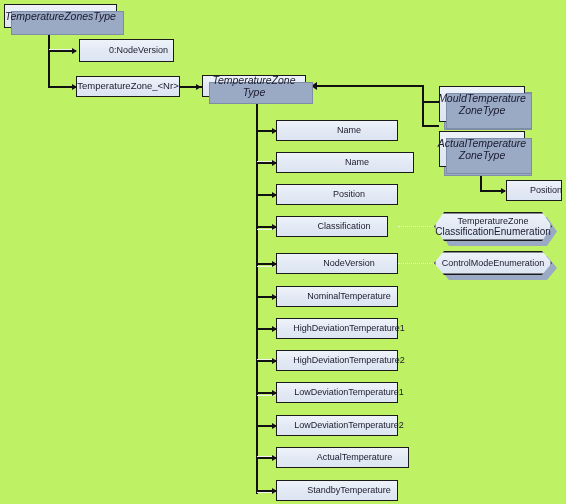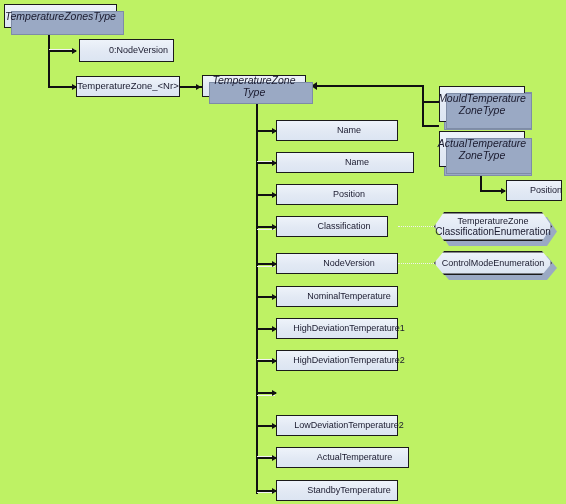--- a/index.html
+++ b/index.html
@@ -255,20 +255,23 @@
   <div class="hline" style="left:256px; top:360px; width:20px;"></div>
   <div class="whline" style="left:257px; top:359px; width:18px;"></div>
   <div class="arrow-r" style="left:272px; top:357.5px;"></div>
   <div class="node var-node" style="left:276px; top:350px; width:122px; height:21px;">
     <span>HighDeviationTemperature2</span>
   </div>
 
   <div class="hline" style="left:256px; top:392px; width:20px;"></div>
   <div class="whline" style="left:257px; top:395px; width:18px;"></div>
   <div class="arrow-r" style="left:272px; top:389.5px;"></div>
+  <div class="node var-node" style="left:276px; top:382px; width:122px; height:21px;">
+    <span>LowDeviationTemperature1</span>
+  </div>
 
   <div class="hline" style="left:256px; top:425px; width:20px;"></div>
   <div class="arrow-r" style="left:272px; top:422.5px;"></div>
   <div class="node var-node" style="left:276px; top:415px; width:122px; height:21px;">
     <span>LowDeviationTemperature2</span>
   </div>
 
   <div class="hline" style="left:256px; top:457px; width:20px;"></div>
   <div class="whline" style="left:257px; top:456px; width:18px;"></div>
   <div class="arrow-r" style="left:272px; top:454.5px;"></div>

